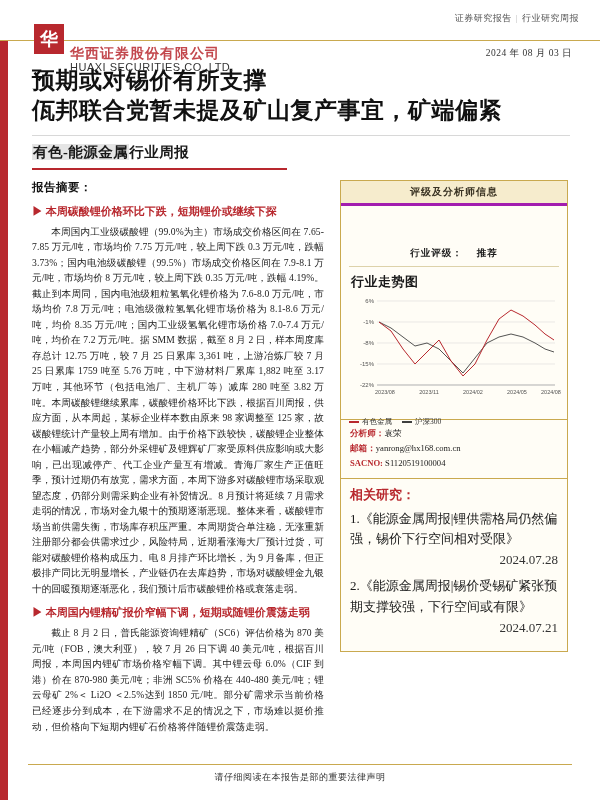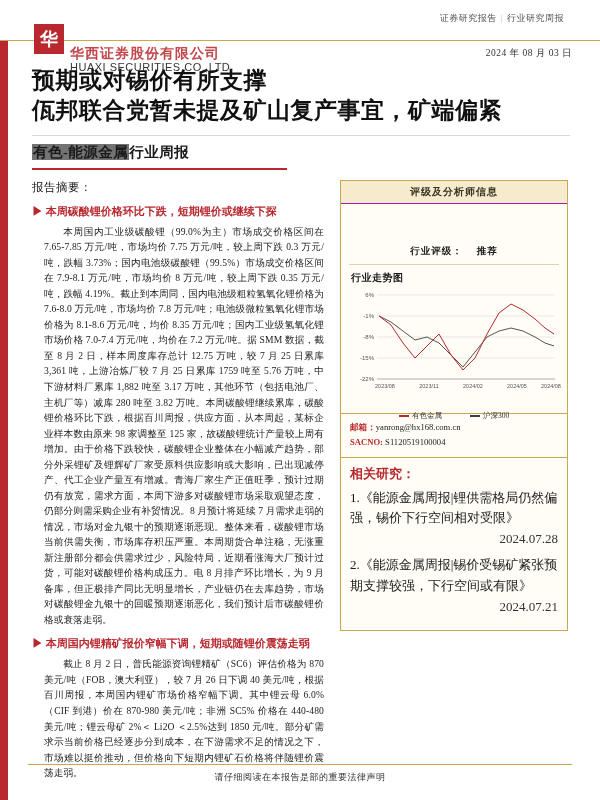--- a/index.html
+++ b/index.html
@@ -56,21 +56,21 @@
   }
   .logo-en {
     font-size: 11px;
     letter-spacing: .5px;
     color: #333;
     font-weight: normal;
     font-family: "Liberation Sans", sans-serif;
   }
   .header-right {
     position: absolute;
-    right: 32px;
+    right: 17px;
     top: 12px;
     font-size: 9px;
     color: #555;
     letter-spacing: .5px;
   }
   .header-right span {
     padding: 0 4px;
   }
   .header-right .sep {
     color: #bbb;
@@ -101,21 +101,21 @@
     margin: 8px 30px 0 32px;
     border-bottom: 1px solid #d8d8d8;
   }
   .subtitle {
     padding: 7px 30px 0 32px;
     font-size: 14.5px;
     font-weight: bold;
     letter-spacing: .5px;
   }
   .subtitle .hl {
-    background: #737373;
+    background: #e5e5e5;
     padding: 0 1px;
   }
   .subtitle-rule {
     margin: 6px 30px 0 32px;
     border-bottom: 2px solid #b8282e;
     width: 255px;
   }
 
   
   .body-wrap {
@@ -126,50 +126,50 @@
   .col-left {
     width: 292px;
     flex: 0 0 292px;
   }
   .col-right {
     width: 228px;
     flex: 0 0 228px;
   }
   .sec-head-black {
     font-size: 11.5px;
-    font-weight: normal;
+    font-weight: bold;
     color: #111;
     margin: 0 0 6px 0;
     letter-spacing: .5px;
   }
   .sec-sub {
     font-size: 11px;
     font-weight: bold;
     color: #b8282e;
     margin: 9px 0 4px 0;
     line-height: 1.45;
   }
   .para {
     font-size: 9.6px;
     line-height: 1.62;
     text-align: justify;
     text-indent: 2em;
-    margin: 0 0 6px 12px;
+    margin: 0 0 6px 0;
     color: #1a1a1a;
     letter-spacing: .1px;
   }
 
   
   .panel {
     border: 1px solid #c9a94f;
     background: #fffdf6;
   }
   .panel-head {
     background: #f6eccd;
-    border-bottom: 1px solid #a21caf;
+    border-bottom: 3px solid #a21caf;
     text-align: center;
     font-size: 10px;
     font-weight: bold;
     padding: 4px 0;
     letter-spacing: 1px;
     color: #3a3323;
   }
   .panel-body {
     padding: 7px 8px 8px 8px;
     margin-top: 32px;
@@ -182,33 +182,32 @@
     letter-spacing: 1px;
   }
   .rating-row .val {
     margin-left: 14px;
   }
   .rating-rule {
     border-bottom: 1px solid #ddd2aa;
     margin: 0 0 6px 0;
   }
   .chart-title {
-    font-size: 10px;
+    font-size: 13px;
     font-weight: bold;
     margin: 0 0 2px 2px;
     letter-spacing: .5px;
   }
   .chart-box {
     position: relative;
     height: 118px;
   }
   .legend {
     display: flex;
-    justify-content: center;
-    gap: 28px;
+    gap: 10px;
     margin-top: 2px;
     font-size: 7.5px;
     color: #333;
   }
   .legend i {
     display: inline-block;
     width: 10px;
     height: 2px;
     vertical-align: middle;
     margin-right: 3px;
@@ -362,20 +361,21 @@
             <polyline fill="none" stroke="#b8282e" stroke-width="1" points="30,29 42,38 54,56 66,71 78,59 90,47 102,68 114,83 126,71 138,47 150,26 162,17 174,23 186,32 196,41 205,47"></polyline>
           </svg>
           <div class="legend">
             <span><i style="background:#b8282e"></i><span>有色金属</span></span>
             <span><i style="background:#3f3f3f"></i><span>沪深300</span></span>
           </div>
         </div>
       </div>
       <div class="panel-divider"></div>
       <div class="analyst">
+        <div class="line"><span class="lbl">分析师：</span><span>袁荣</span></div>
         <div class="line"><span class="lbl">邮箱：</span><span>yanrong@hx168.com.cn</span></div>
         <div class="line"><span class="lbl">SACNO:</span> <span>S1120519100004</span></div>
       </div>
       <div class="panel-divider"></div>
       <div class="related">
         <div class="lbl">相关研究：</div>
         <div class="rel-item">
           <span class="rel-text">1.《能源金属周报|锂供需格局仍然偏强，锡价下行空间相对受限》</span>
           <span class="rel-date">2024.07.28</span>
         </div>

